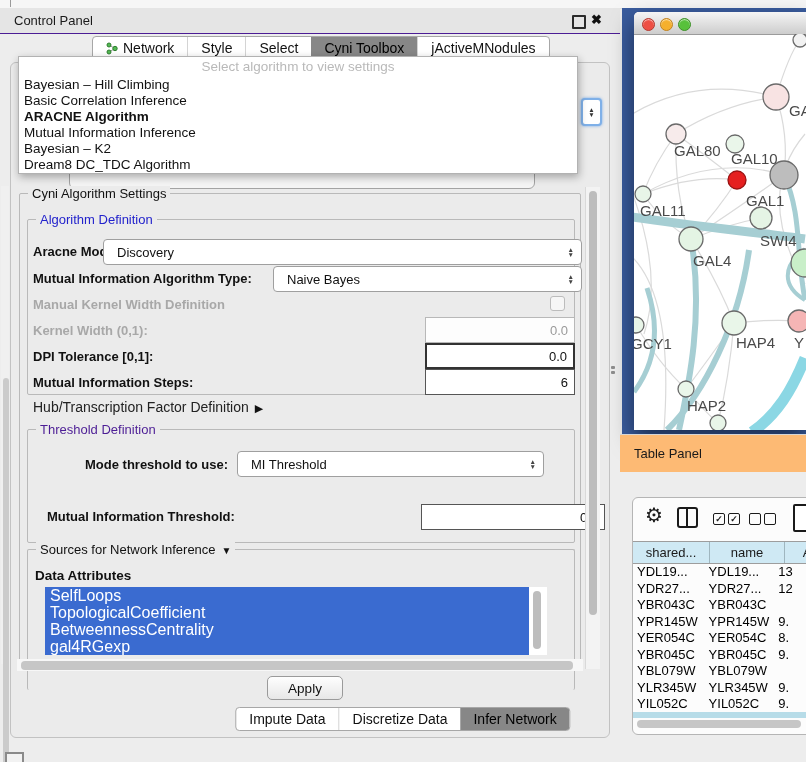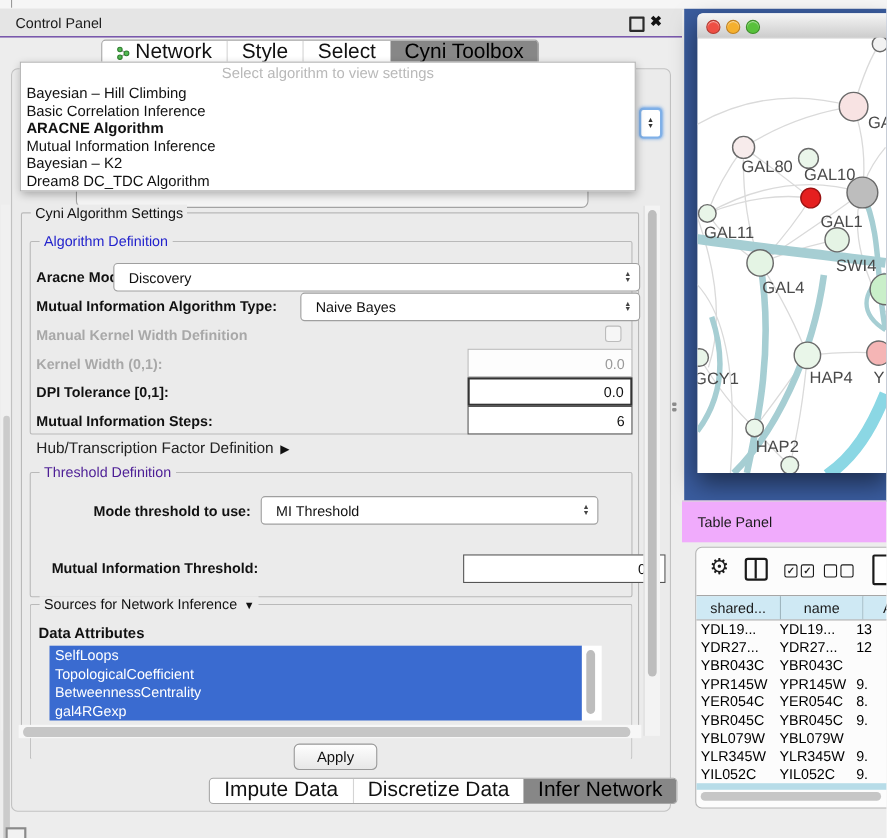--- a/index.html
+++ b/index.html
@@ -14,21 +14,21 @@
   
   #cp-titlebar{left:0;top:8px;width:620px;height:25px;background:#e5e5e5;border-bottom:1px solid #4c1d95;}
   #cp-title{left:14px;top:0;height:25px;line-height:25px;font-size:13px;color:#1a1a1a;}
   #float-icon{left:572px;top:7px;width:10px;height:10px;border:2px solid #2b2b2b;border-radius:1px;background:transparent;}
   #close-icon{left:591px;top:4px;font-size:13px;font-weight:bold;color:#111;}
 
   
   .tabbar{display:inline-flex;background:#fff;border:1px solid #a7a7a7;border-radius:4px;overflow:hidden;height:22px;}
   #top-tabs-wrap{left:92px;top:36px;}
   #bottom-tabs-wrap{left:50%;top:707px;transform:translateX(-50%);}
-  .tab{display:flex;align-items:center;padding:0 13px;font-size:19px;color:#111;border-left:1px solid #d4d4d4;cursor:default;white-space:nowrap;}
+  .tab{display:flex;align-items:center;padding:0 13px;font-size:14px;color:#111;border-left:1px solid #d4d4d4;cursor:default;white-space:nowrap;}
   .tab:first-child{border-left:none;}
   .tab.sel{background:#878787;color:#000000;border-left:none;}
   .neticon{display:inline-flex;margin-right:5px;}
 
   
   #content-panel{left:10px;top:62px;width:598px;height:674px;background:#ebebeb;border:1px solid #c2c2c2;border-radius:6px;}
   .group{position:absolute;border:1px solid #b9b9b9;border-radius:2px;}
   .legend{position:absolute;top:-8px;left:8px;background:#ebebeb;padding:0 4px;font-size:13px;white-space:nowrap;}
   .legend.blue{color:#2222cc;}
   .legend.green{color:#4c1d95;}
@@ -48,21 +48,21 @@
   #hidden-combo{left:58px;top:96px;width:464px;height:28px;border:1px solid #a3a3a3;border-radius:6px;background:#f4f4f4;}
   #focus-stepper{left:570px;top:35px;width:17px;height:24px;background:#fff;border:2px solid #7fb0e8;border-radius:4px;box-shadow:0 0 3px #74a8e6;display:flex;flex-direction:column;align-items:center;justify-content:center;color:#333;}
   #focus-stepper span{font-size:6.5px;line-height:5px;}
 
   
   .sb-track{position:absolute;background:#f3f3f3;}
   .sb-thumb{position:absolute;background:#bdbdbd;border-radius:4px;}
 
   
   #attr-list{position:absolute;background:#3a6bd0;}
-  .attr-item{height:17px;line-height:17px;color:#fff;font-size:13px;padding-left:5px;white-space:nowrap;overflow:hidden;}
+  .attr-item{height:17px;line-height:17px;color:#fff;font-size:16px;padding-left:5px;white-space:nowrap;overflow:hidden;}
 
   
   #apply-btn{position:absolute;width:74px;height:22px;border:1px solid #9a9a9a;border-radius:5px;
     background:linear-gradient(#fefefe,#e7e7e7);display:flex;align-items:center;justify-content:center;font-size:13.5px;}
 
   
   #left-sb{left:1px;top:186px;width:8px;height:478px;background:#f0f0f0;}
   #left-sb-thumb{left:2px;top:192px;width:6px;height:420px;background:#cbcbcb;border-radius:3px;}
 
   
@@ -79,21 +79,21 @@
   #blue-area{left:622px;top:8px;width:184px;height:448px;background:#3a5c9e;}
   #net-window{left:634px;top:12px;width:172px;height:418px;background:#fff;border-radius:5px 0 0 0;box-shadow:0 10px 22px rgba(0,0,0,.5);}
   #net-titlebar{position:absolute;left:0;top:0;width:100%;height:22px;background:linear-gradient(#f5f5f5,#cdcdcd);border-bottom:1px solid #9b9b9b;border-radius:5px 0 0 0;}
   .light{position:absolute;top:6px;width:11px;height:11px;border-radius:50%;box-shadow:inset 0 1px 1px rgba(255,255,255,.65);}
   #light-red{left:8px;background:#ee4f44;border:1px solid #b33a31;}
   #light-yellow{left:26px;background:#f5b02e;border:1px solid #c08220;}
   #light-green{left:44px;background:#58c13b;border:1px solid #3d8f28;}
   #net-canvas{position:absolute;left:0;top:22px;width:172px;height:396px;overflow:hidden;}
 
   
-  #table-strip{left:620px;top:455px;width:186px;height:37px;background:#f0abfc;border-top:1px solid #d6d6d6;}
+  #table-strip{left:620px;top:434px;width:186px;height:37px;background:#fdba74;border-top:1px solid #d6d6d6;}
   #table-strip-title{left:14px;top:0;height:37px;line-height:37px;font-size:13px;color:#1a1a1a;}
   #tbl-container{left:632px;top:497px;width:182px;height:236px;background:#fcfcfc;border:1px solid #b5b5b5;border-radius:6px;overflow:hidden;}
   #gear-icon{position:absolute;left:12px;top:5px;font-size:20px;color:#1c1c1c;}
   #split-icon{position:absolute;left:44px;top:9px;width:17px;height:17px;border:2px solid #1a1a1a;border-radius:3px;}
   #split-icon div{position:absolute;left:7px;top:0;width:2px;height:17px;background:#1a1a1a;}
   .ckpair{position:absolute;top:15px;display:flex;gap:3px;}
   .ck{width:10px;height:10px;border:1.5px solid #1a1a1a;border-radius:2px;font-size:9px;line-height:10px;text-align:center;color:#1a1a1a;font-weight:bold;}
   #doc-icon{position:absolute;left:160px;top:6px;width:20px;height:24px;border:2px solid #1a1a1a;border-radius:2px;background:#fff;}
   #tbl-head{position:absolute;left:0;top:43px;display:flex;border-top:1px solid #9d9d9d;border-bottom:1px solid #9d9d9d;}
   .th{height:21px;line-height:21px;background:#cfe9f4;border-right:1px solid #9fb6bf;text-align:center;font-size:13px;color:#1a1a1a;overflow:hidden;white-space:nowrap;}
@@ -137,20 +137,23 @@
           <span>Network</span>
         </div>
         <div class="tab">
           <span>Style</span>
         </div>
         <div class="tab">
           <span>Select</span>
         </div>
         <div class="tab sel">
           <span>Cyni Toolbox</span>
+        </div>
+        <div class="tab">
+          <span>jActiveMNodules</span>
         </div>
       </div>
   </div>
 
   <div class="abs" id="content-panel">
 
     <div class="abs" id="hidden-combo"></div>
     <div class="abs" id="focus-stepper">
         <span>▲</span>
         <span>▼</span>

